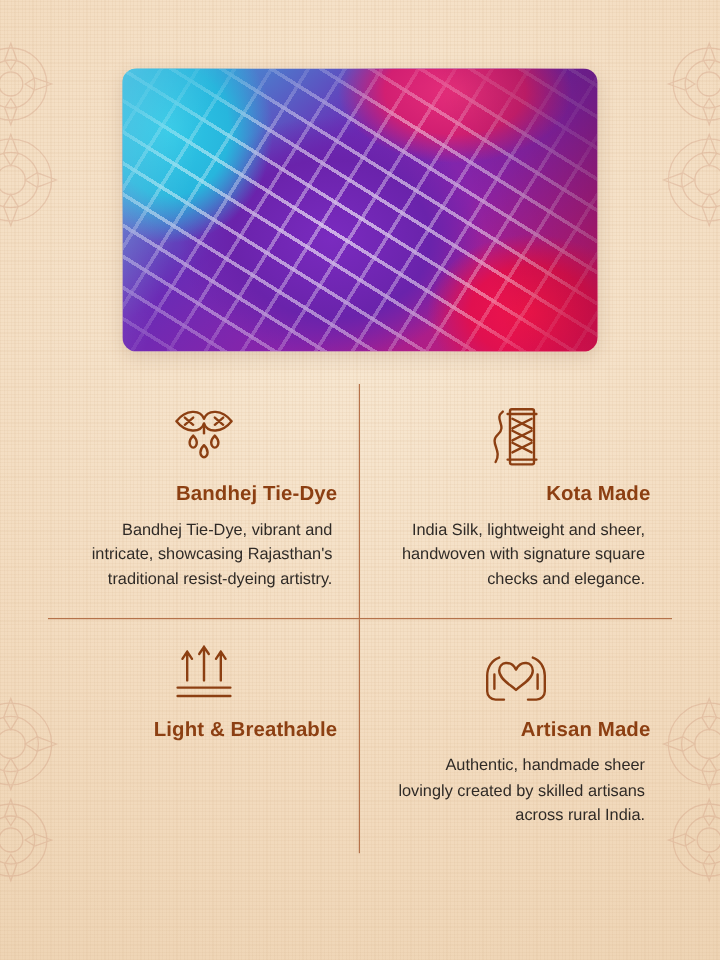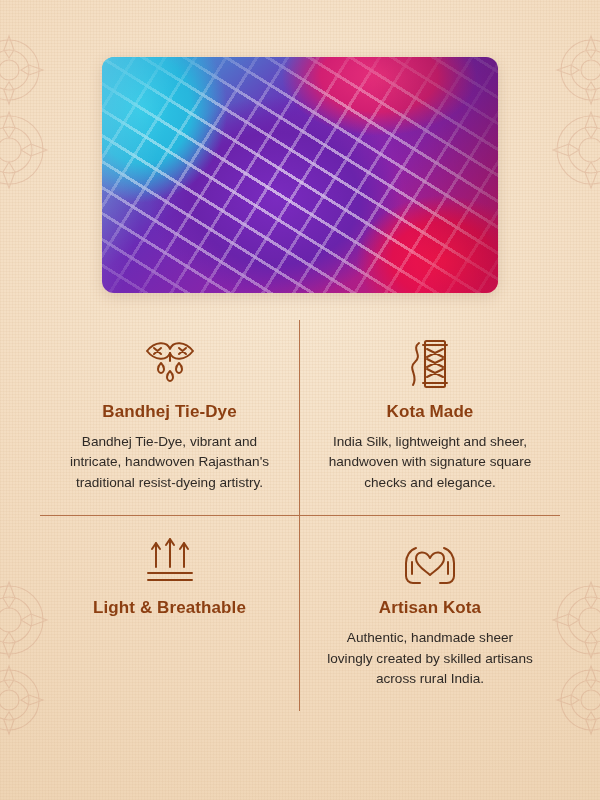--- a/index.html
+++ b/index.html
@@ -81,21 +81,21 @@
     position: absolute;
     left: 40px;
     top: 320px;
     width: 520px;
     display: grid;
     grid-template-columns: 1fr 1fr;
     grid-template-rows: auto auto;
   }
   .cell {
     padding: 14px 18px 22px;
-    text-align: center;
+    text-align: right;
     box-sizing: border-box;
   }
   .cell.left  { border-right: 1px solid #b5724a; }
   .cell.row1  { border-bottom: 1px solid #b5724a; }
 
   .icon-box {
     height: 62px;
     display: flex;
     align-items: center;
     justify-content: center;
@@ -200,21 +200,21 @@
         <svg width="66" height="56" viewBox="0 0 66 56" fill="none" stroke="#8c3f12" stroke-width="2" stroke-linecap="round" stroke-linejoin="round">
           <path d="M10 14 C18 4 30 4 33 12 C36 4 48 4 56 14 C48 24 36 24 33 16 C30 24 18 24 10 14 Z"></path>
           <path d="M17 11 L24 17 M24 11 L17 17 M42 11 L49 17 M49 11 L42 17"></path>
           <path d="M33 16 L33 24"></path>
           <path d="M21 32 C21 29 24 26 24 26 C24 26 27 29 27 32 C27 34 25.6 36 24 36 C22.4 36 21 34 21 32 Z"></path>
           <path d="M30 40 C30 37 33 34 33 34 C33 34 36 37 36 40 C36 42 34.6 44 33 44 C31.4 44 30 42 30 40 Z"></path>
           <path d="M39 32 C39 29 42 26 42 26 C42 26 45 29 45 32 C45 34 43.6 36 42 36 C40.4 36 39 34 39 32 Z"></path>
         </svg>
       </div>
       <h3>Bandhej Tie-Dye</h3>
-      <p>Bandhej Tie-Dye, vibrant and intricate, handwoven Rajasthan's traditional resist-dyeing artistry.</p>
+      <p>Bandhej Tie-Dye, vibrant and intricate, showcasing Rajasthan's traditional resist-dyeing artistry.</p>
     </div>
 
     <div class="cell row1">
       <div class="icon-box">
         <svg width="62" height="60" viewBox="0 0 62 60" fill="none" stroke="#8c3f12" stroke-width="2" stroke-linecap="round" stroke-linejoin="round">
           <rect x="26" y="6" width="20" height="46" rx="1.5"></rect>
           <path d="M24 10 H48 M24 48 H48"></path>
           <path d="M28 14 L44 22 M44 14 L28 22 M28 24 L44 32 M44 24 L28 32 M28 34 L44 42 M44 34 L28 42"></path>
           <path d="M20 8 C12 14 24 20 16 27 C8 34 20 40 14 50"></path>
         </svg>
@@ -237,18 +237,18 @@
 
     <div class="cell">
       <div class="icon-box">
         <svg width="64" height="58" viewBox="0 0 64 58" fill="none" stroke="#8c3f12" stroke-width="2" stroke-linecap="round" stroke-linejoin="round">
           <path d="M32 26 C28 18 18 19 18 27 C18 34 28 39 32 43 C36 39 46 34 46 27 C46 19 36 18 32 26 Z"></path>
           <path d="M18 16 C12 18 8 24 8 31 L8 44 C8 48 11 51 15 51 L22 51"></path>
           <path d="M46 16 C52 18 56 24 56 31 L56 44 C56 48 53 51 49 51 L42 51"></path>
           <path d="M14 30 L14 42 M50 30 L50 42"></path>
         </svg>
       </div>
-      <h3>Artisan Kota</h3>
+      <h3>Artisan Made</h3>
       <p>Authentic, handmade sheer lovingly created by skilled artisans across rural India.</p>
     </div>
 
   </div>
 </div>
 
 </body></html>

